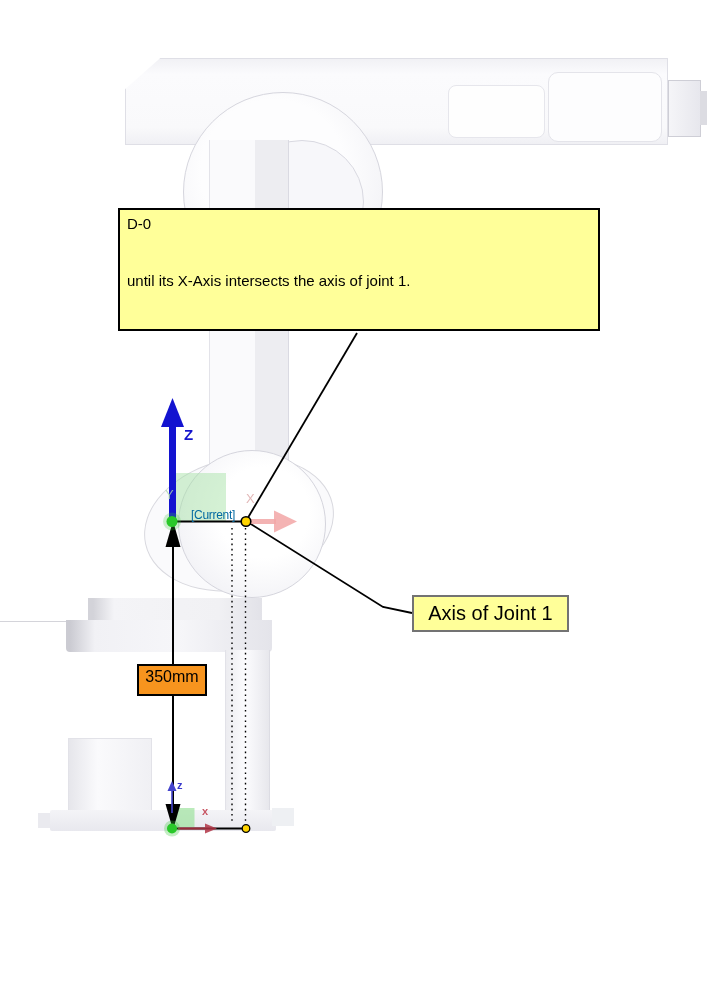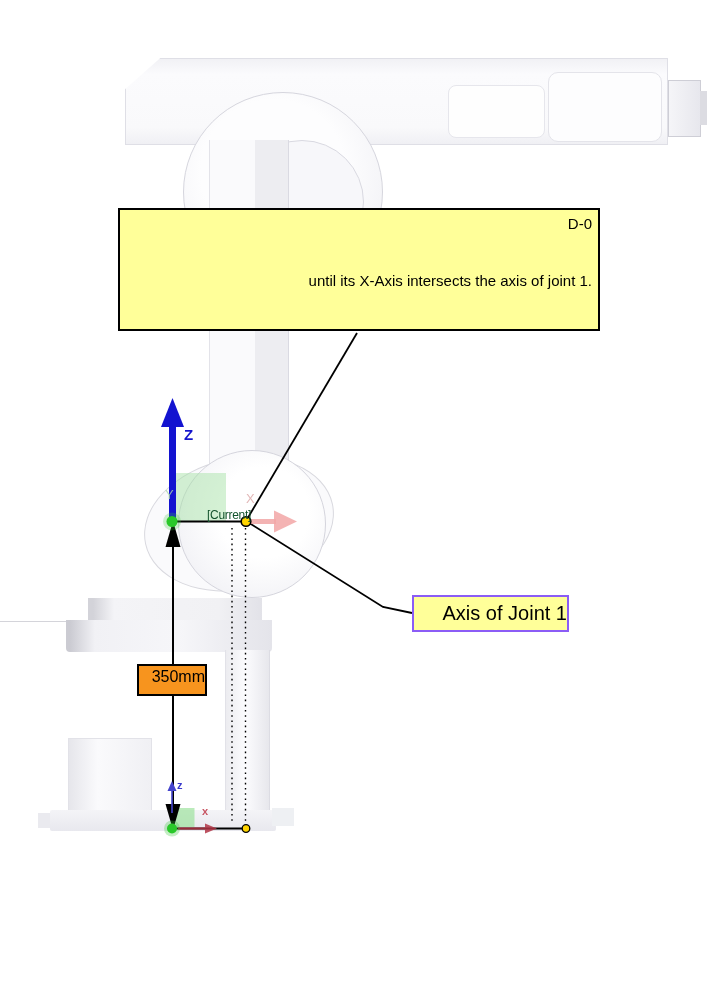--- a/index.html
+++ b/index.html
@@ -45,37 +45,37 @@
     border:1px solid #e2e2e8;border-bottom:none;}
   .base-flange{left:50px;top:810px;width:226px;height:21px;border-radius:2px;
     background:linear-gradient(180deg,#f4f4f7,#e8e8ee);}
   .base-foot-left{left:38px;top:813px;width:12px;height:15px;background:#eaeaef;}
   .base-right-bit{left:272px;top:808px;width:22px;height:18px;background:#eef0f3;}
 
   
   #anno-svg{position:absolute;left:0;top:0;width:707px;height:1000px;z-index:2;}
   .robot{position:absolute;inset:0;z-index:1;}
   .labels{position:absolute;inset:0;z-index:3;pointer-events:none;}
-  .labels > div{position:absolute;text-align:right;}
+  .labels > div{position:absolute;}
 
   .callout-box{left:118px;top:208px;width:482px;height:123px;background:#FFFF99;
     border:2px solid #000;box-sizing:border-box;padding:4px 6px 0 7px;
     font-size:15px;color:#000;line-height:19px;}
   .callout-title{display:block;margin-bottom:19px;}
   .callout-code{display:block;margin-top:17px;}
 
   .joint-label-box{left:412px;top:595px;width:157px;height:37px;background:#FFFF99;
-    border:2px solid #8b5cf6;box-sizing:border-box;text-align:center;
+    border:2px solid #737373;box-sizing:border-box;text-align:center;
     font-size:20px;line-height:32px;color:#000;}
 
   .dim-label-box{left:137px;top:664px;width:70px;height:32px;background:#F7941E;
     border:2px solid #000;box-sizing:border-box;text-align:center;
     font-size:16px;line-height:21px;color:#000;}
 
-  .current-label{left:207px;top:508px;font-size:12px;letter-spacing:-.3px;color:#14532d;}
+  .current-label{left:191px;top:508px;font-size:12px;letter-spacing:-.3px;color:#0369a1;}
   .z-upper-label{left:184px;top:426px;font-size:15px;font-weight:bold;color:#1515cd;}
   .y-upper-label{left:165px;top:487px;font-size:13px;color:#a9d6a9;opacity:.8;}
   .x-upper-label{left:246px;top:491px;font-size:13px;color:#dba6a6;opacity:.8;}
   .z-lower-label{left:177px;top:779px;font-size:11px;font-weight:bold;color:#3a3acd;}
   .x-lower-label{left:202px;top:805px;font-size:11px;font-weight:bold;color:#c03a4a;opacity:.85;}
 </style>
 </head>
 <body>
 
 <div id="canvas">

